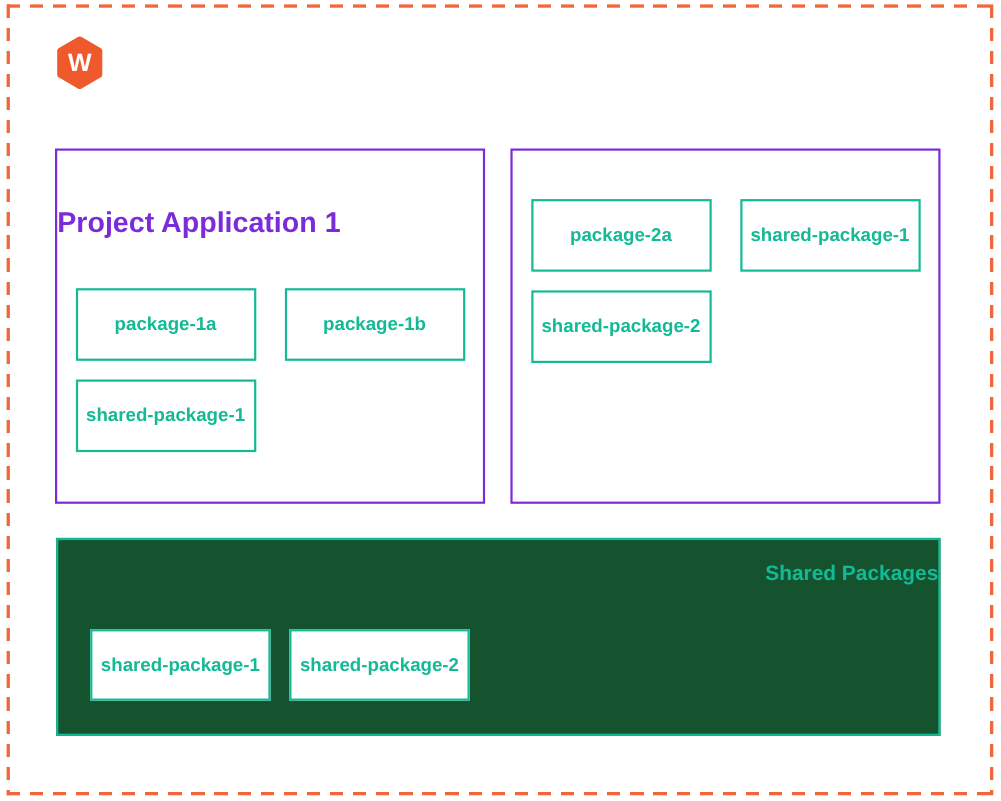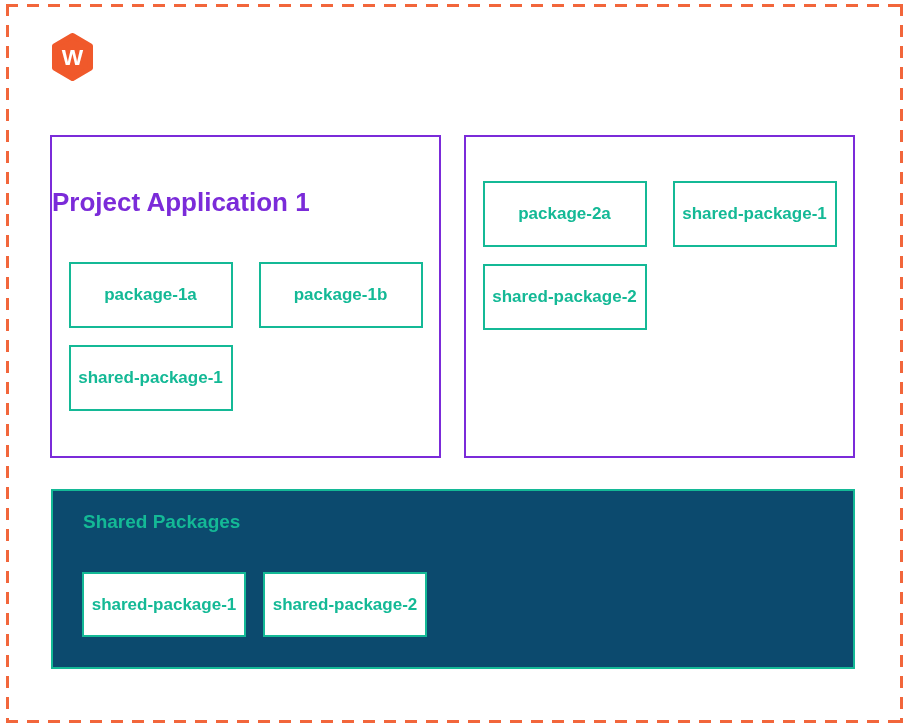--- a/index.html
+++ b/index.html
@@ -88,21 +88,22 @@
     white-space: nowrap;
   }
 
   
   .shared-box {
     position: absolute;
     left: 51px; top: 489px;
     width: 804px;
     height: 180px;
     border: 2px solid var(--teal);
-    background: #0c4a6e;
+    background: #14532d;
+    text-align: right;
   }
   .shared-title {
     margin: 20px 0 0 30px;
     font-size: 19px;
     font-weight: bold;
     color: var(--teal);
   }
   .shared-pkgs {
     margin: 39px 0 0 29px;
     display: flex;

